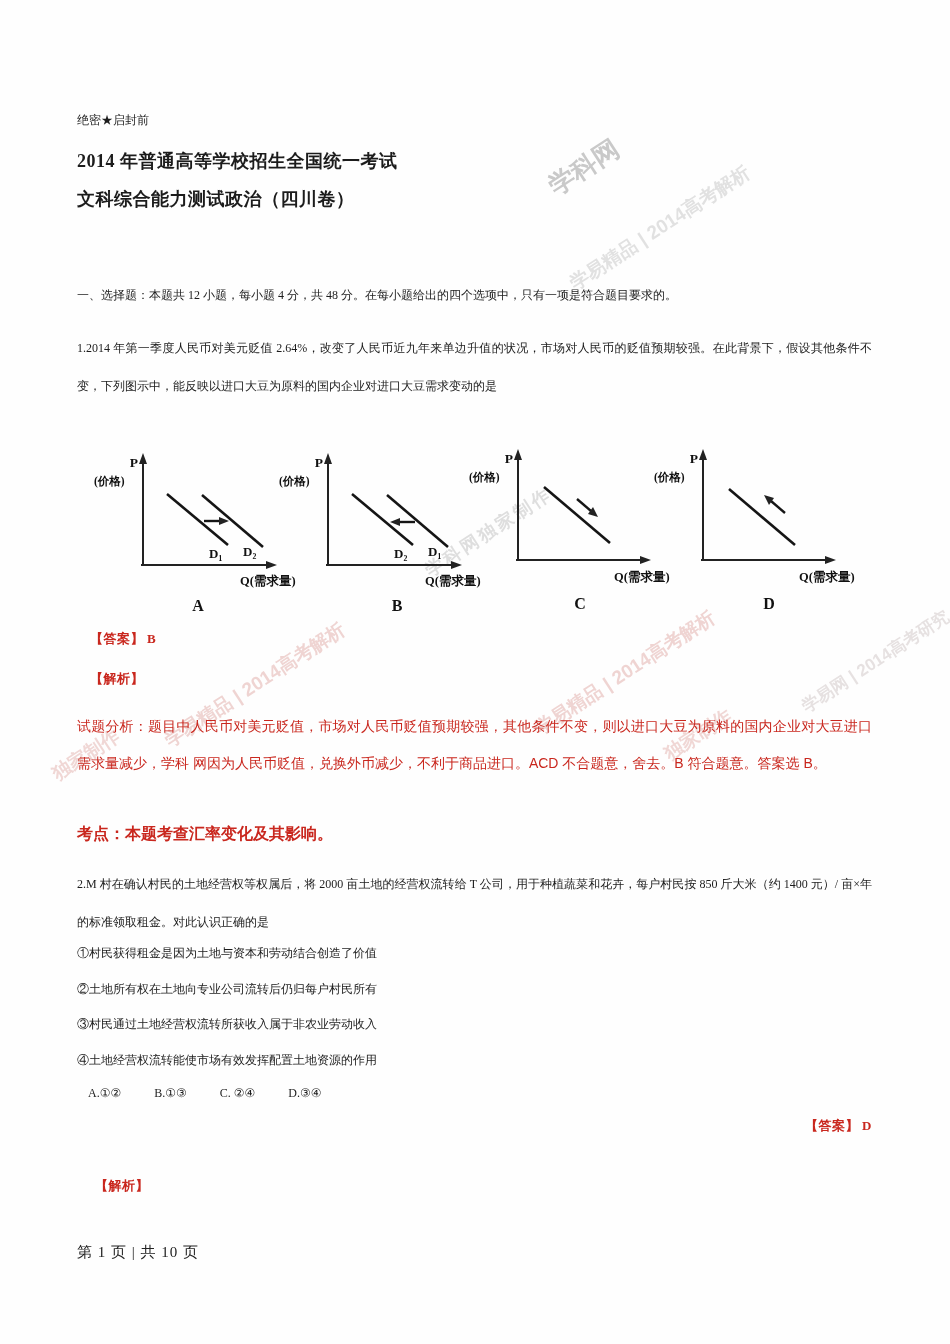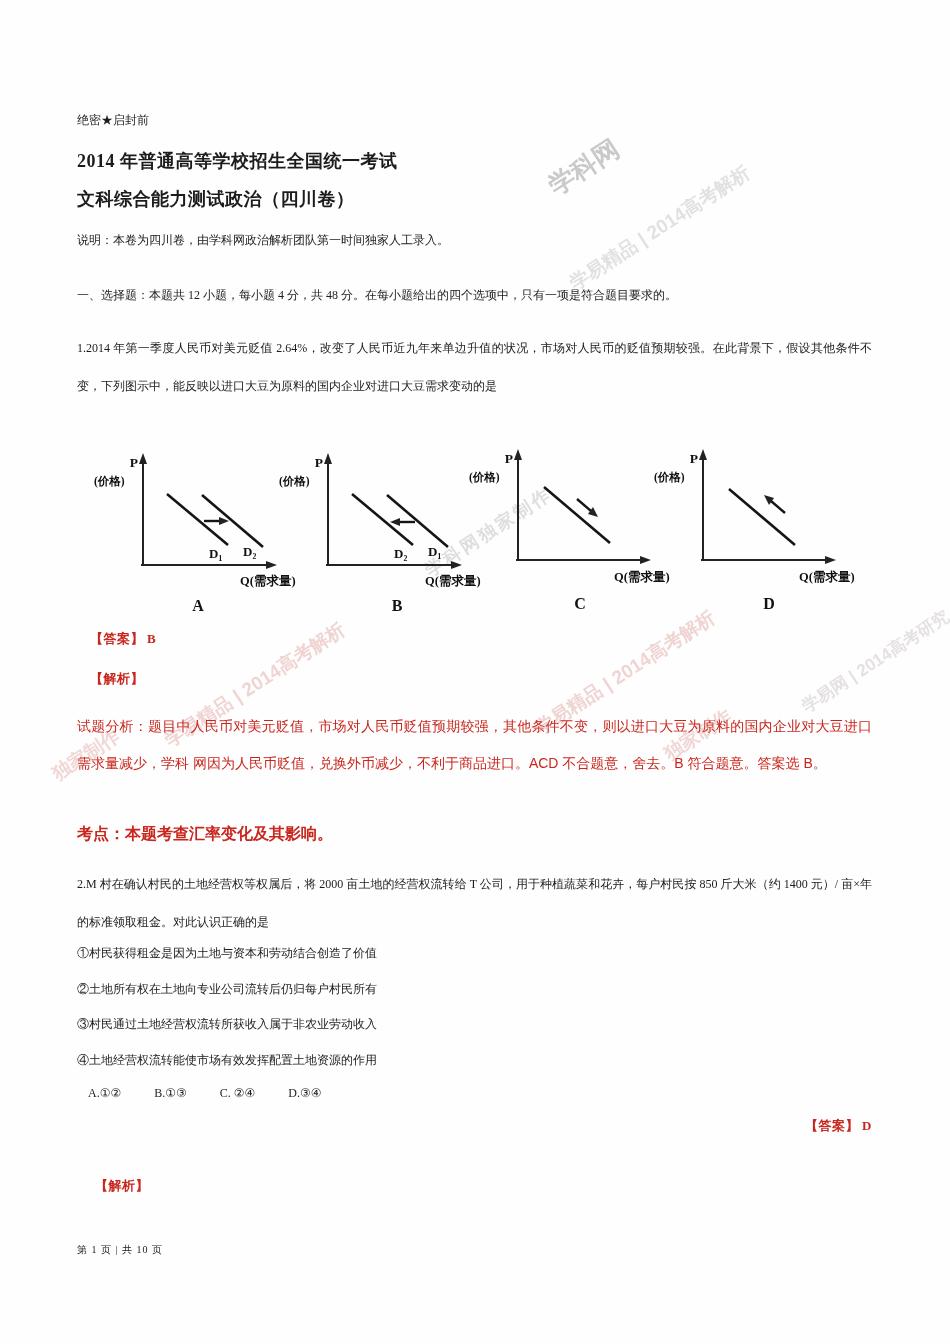--- a/index.html
+++ b/index.html
@@ -40,21 +40,21 @@
   .exp1{top:670px;left:90px;}
   .analysis1{top:708px;line-height:37px;font-family:"Liberation Sans","DejaVu Sans",sans-serif;font-size:14px;}
   .keypoint{top:824px;font-family:"Liberation Sans","DejaVu Sans",sans-serif;font-size:16px;font-weight:bold;}
   .q2stem{top:865px;line-height:38px;}
   .q2items{top:936px;line-height:35.5px;}
   .q2items div{height:35.5px;}
   .options{top:1086px;left:88px;}
   .options span{margin-right:30px;}
   .ans2{top:1117px;left:87px;text-align:right;}
   .exp2{top:1177px;left:95px;}
-  .footer{top:1243px;font-size:10px;color:#222;letter-spacing:1px;}
+  .footer{top:1243px;font-size:15px;color:#222;letter-spacing:1px;}
   
   .wm{position:absolute;white-space:nowrap;font-family:"Liberation Sans","DejaVu Sans",sans-serif;
       font-weight:bold;transform:rotate(-33deg);pointer-events:none;}
   .wm0{left:545px;top:150px;font-size:26px;color:rgba(115,115,115,.38);}
   .wm1{left:555px;top:215px;font-size:19px;color:rgba(150,150,150,.28);}
   .wm2{left:415px;top:520px;font-size:18px;color:rgba(140,140,140,.28);letter-spacing:3px;}
   .wm3{left:150px;top:672px;font-size:19px;color:rgba(208,125,118,.32);}
   .wm4{left:520px;top:660px;font-size:19px;color:rgba(208,125,118,.32);}
   .wm5{left:48px;top:742px;font-size:19px;color:rgba(208,125,118,.30);}
   .wm6{left:660px;top:722px;font-size:19px;color:rgba(208,125,118,.30);}
@@ -70,21 +70,20 @@
   <span class="wm wm2">学科网独家制作</span>
   <span class="wm wm3">学易精品 | 2014高考解析</span>
   <span class="wm wm4">学易精品 | 2014高考解析</span>
   <span class="wm wm5">独家制作</span>
   <span class="wm wm6">独家制作</span>
   <span class="wm wm7">学易网 | 2014高考研究</span>
 
   <div class="blk cls">绝密★启封前</div>
   <div class="blk title center">2014 年普通高等学校招生全国统一考试</div>
   <div class="blk subtitle center">文科综合能力测试政治（四川卷）</div>
-  <div class="blk note">说明：本卷为四川卷，由学科网政治解析团队第一时间独家人工录入。</div>
   <div class="blk section justify">一、选择题：本题共 12 小题，每小题 4 分，共 48 分。在每小题给出的四个选项中，只有一项是符合题目要求的。</div>
 
   <div class="blk q1stem justify">1.2014 年第一季度人民币对美元贬值 2.64%，改变了人民币近九年来单边升值的状况，市场对人民币的贬值预期较强。在此背景下，假设其他条件不变，下列图示中，能反映以进口大豆为原料的国内企业对进口大豆需求变动的是</div>
 
   <div class="graphs">
 
     <svg class="graph g-a" width="240" height="172" viewBox="0 0 240 172">
       <line class="ax" x1="55" y1="14" x2="55" y2="118"></line>
       <polygon class="axf" points="55,6 51,17 59,17"></polygon>
       <line class="ax" x1="53" y1="118" x2="182" y2="118"></line>

